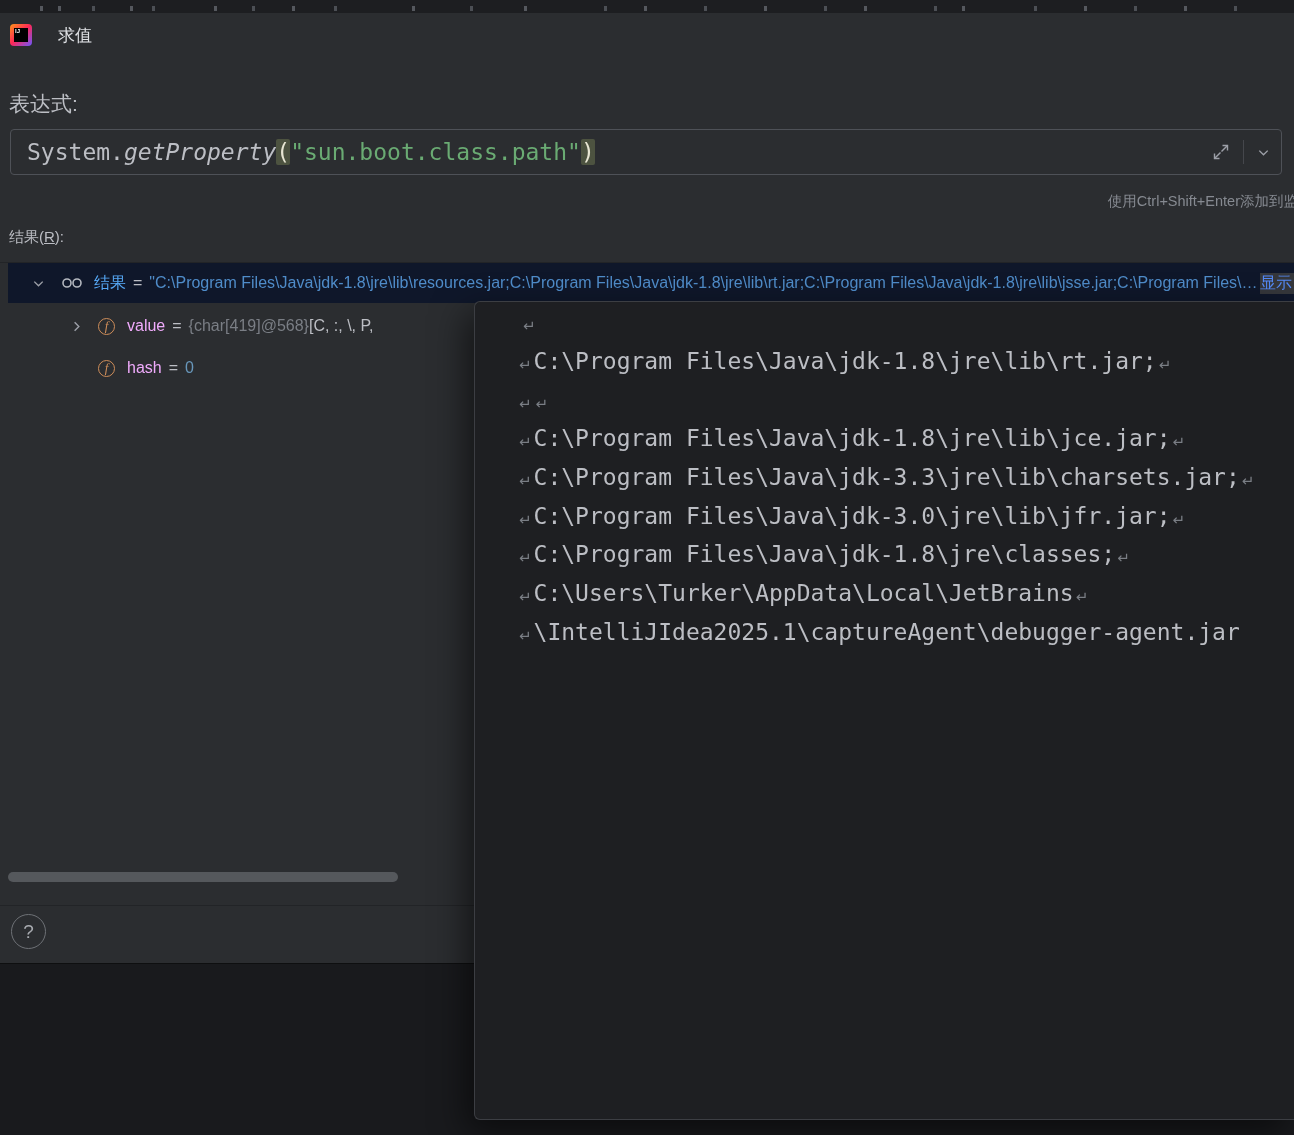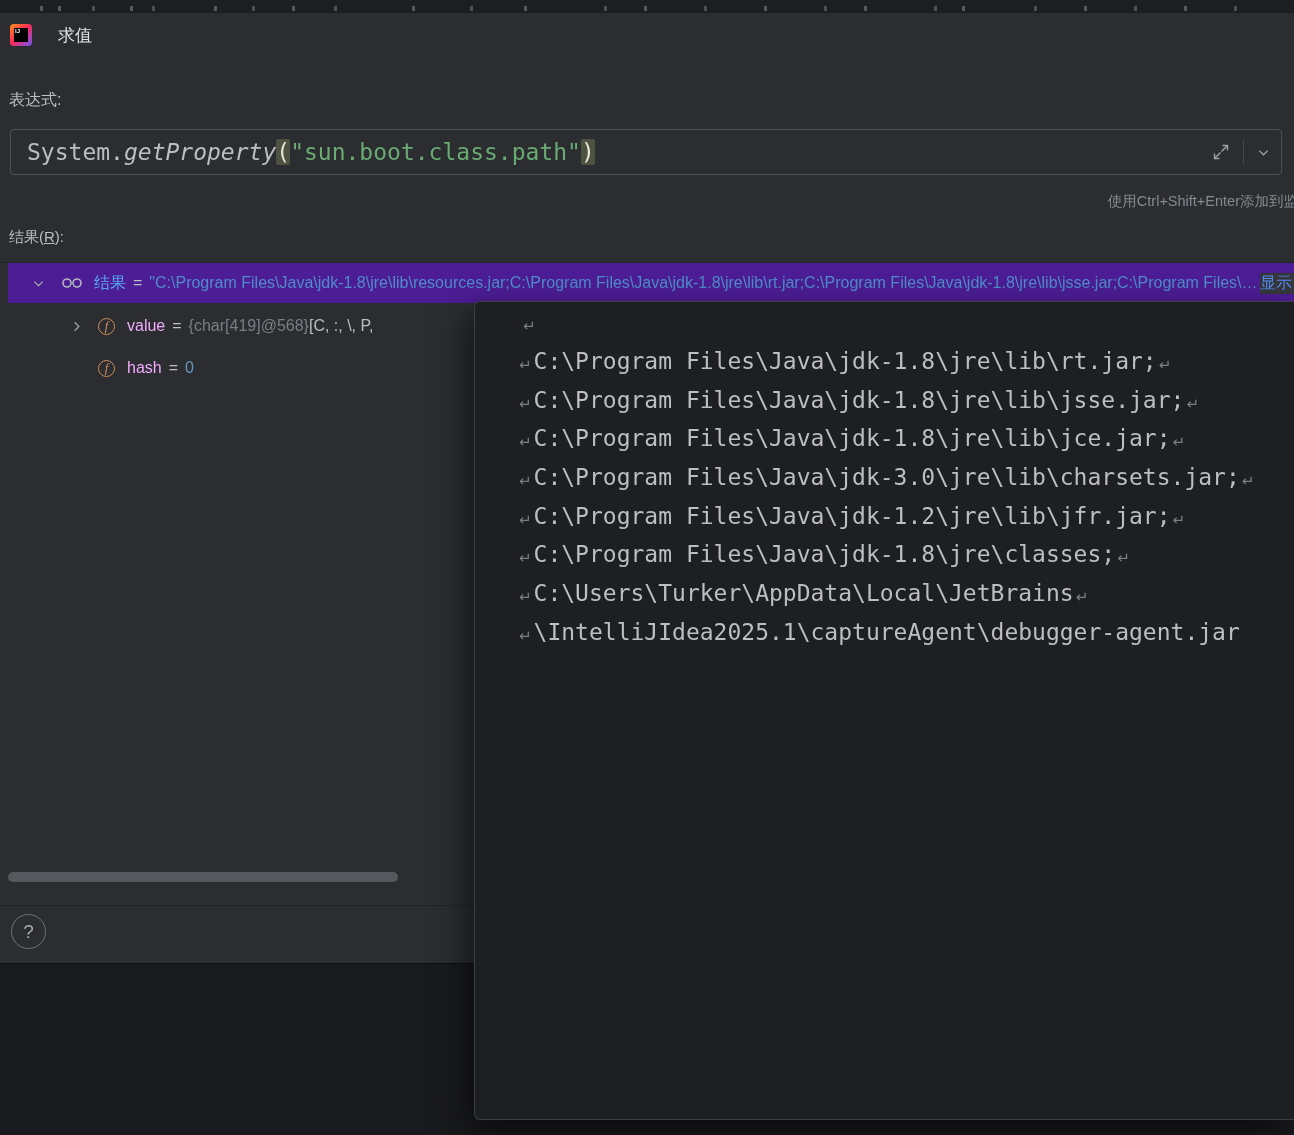--- a/index.html
+++ b/index.html
@@ -15,38 +15,38 @@
         1034px 0 #4c4f55,1084px 0 #55585e,1134px 0 #4c4f55,1184px 0 #55585e,1234px 0 #4c4f55;}
   
   .dialog{position:absolute;left:0;top:13px;width:1294px;height:950px;background:#2b2d30;
           border-bottom:1px solid #0e0f10;color:#bcbec4;}
   .titlebar{position:absolute;left:10px;top:9px;height:26px;display:flex;align-items:center;}
   .logo{position:relative;width:22px;height:22px;border-radius:4px;flex:none;
         background:linear-gradient(135deg,#ff9419 0%,#fe2857 48%,#6b57ff 100%);}
   .logo-core{position:absolute;left:4px;top:4px;width:14px;height:14px;background:#000;}
   .logo-ij{position:absolute;left:5px;top:4px;color:#fff;font-size:6px;font-weight:bold;line-height:7px;}
   .title{margin-left:26px;font-size:17px;color:#dfe1e5;}
-  .expr-label{position:absolute;left:9px;top:77px;font-size:16px;color:#bcbec4;}
+  .expr-label{position:absolute;left:9px;top:77px;font-size:21px;color:#bcbec4;}
   .expr-input{position:absolute;left:10px;top:116px;width:1272px;height:46px;box-sizing:border-box;
               border:1px solid #4e5157;border-radius:4px;background:#2b2d30;
               display:flex;align-items:center;}
   .code{padding-left:16px;font-family:"DejaVu Sans Mono",monospace;font-size:23px;white-space:pre;}
   .c-plain{color:#bcbec4;}
   .c-method{color:#bcbec4;font-style:italic;margin-top:30px;}
   .c-paren{color:#e8e6d3;background:#4d5340;border-radius:2px;}
   .c-string{color:#6aab73;}
   .input-actions{position:absolute;right:10px;top:0;height:100%;display:flex;align-items:center;gap:12px;}
   .vdiv{width:1px;height:24px;background:#45474c;}
   .hint{position:absolute;right:-4px;top:179px;font-size:14.5px;color:#868a91;white-space:nowrap;}
   .result-label{position:absolute;left:9px;top:215px;font-size:15px;color:#bcbec4;}
   .mnemonic{text-decoration:underline;}
   
   .tree{position:absolute;left:0;top:249px;width:1294px;height:642px;border-top:1px solid #222427;}
   .trow{position:absolute;left:8px;right:0;display:flex;align-items:center;font-size:16px;white-space:nowrap;overflow:hidden;}
-  .trow1{top:0;height:40px;background:#4c1d95;padding-left:22px;}
+  .trow1{top:0;height:40px;background:#0f172a;padding-left:22px;}
   .trow2{top:42px;height:42px;padding-left:60px;}
   .trow3{top:84px;height:42px;padding-left:90px;}
   .chev{width:16px;height:16px;flex:none;margin-right:14px;display:flex;align-items:center;justify-content:center;}
   .inf-icon{flex:none;margin-right:10px;display:flex;align-items:center;}
   .ficon{flex:none;width:17px;height:17px;margin-right:12px;border-radius:50%;
          border:1.5px solid #cf8e5a;color:#cf8e5a;font-family:"Liberation Serif",serif;
          font-style:italic;font-size:13px;display:flex;align-items:center;justify-content:center;box-sizing:border-box;}
   .result-name{color:#56a8f5;}
   .field-name{color:#f0abfc;}
   .teq{color:#bcbec4;margin:0 7px;}
@@ -164,22 +164,22 @@
 
     <div class="hscroll"></div>
     <div class="footer-sep"></div>
     <div class="help-btn">?</div>
 
   </div>
 
   <div class="popup">
     <div class="pline"><span class="wrap pre"></span><span class="wrap post">↵</span></div>
     <div class="pline"><span class="wrap pre">↵</span><span>C:\Program Files\Java\jdk-1.8\jre\lib\rt.jar;</span><span class="wrap post">↵</span></div>
-    <div class="pline"><span class="wrap pre">↵</span><span>C:\Program Files\Java\jdk-1.8\jre\lib\jsse.jar;</span><span class="wrap post">↵</span></div>
+    <div class="pline"><span class="wrap pre">↵</span><span class="wrap post">↵</span></div>
     <div class="pline"><span class="wrap pre">↵</span><span>C:\Program Files\Java\jdk-1.8\jre\lib\jce.jar;</span><span class="wrap post">↵</span></div>
-    <div class="pline"><span class="wrap pre">↵</span><span>C:\Program Files\Java\jdk-3.0\jre\lib\charsets.jar;</span><span class="wrap post">↵</span></div>
-    <div class="pline"><span class="wrap pre">↵</span><span>C:\Program Files\Java\jdk-1.2\jre\lib\jfr.jar;</span><span class="wrap post">↵</span></div>
+    <div class="pline"><span class="wrap pre">↵</span><span>C:\Program Files\Java\jdk-3.3\jre\lib\charsets.jar;</span><span class="wrap post">↵</span></div>
+    <div class="pline"><span class="wrap pre">↵</span><span>C:\Program Files\Java\jdk-3.0\jre\lib\jfr.jar;</span><span class="wrap post">↵</span></div>
     <div class="pline"><span class="wrap pre">↵</span><span>C:\Program Files\Java\jdk-1.8\jre\classes;</span><span class="wrap post">↵</span></div>
     <div class="pline"><span class="wrap pre">↵</span><span>C:\Users\Turker\AppData\Local\JetBrains</span><span class="wrap post">↵</span></div>
     <div class="pline"><span class="wrap pre">↵</span><span>\IntelliJIdea2025.1\captureAgent\debugger-agent.jar</span><span class="wrap post"></span></div>
   </div>
 
 </div>
 
 </body></html>

